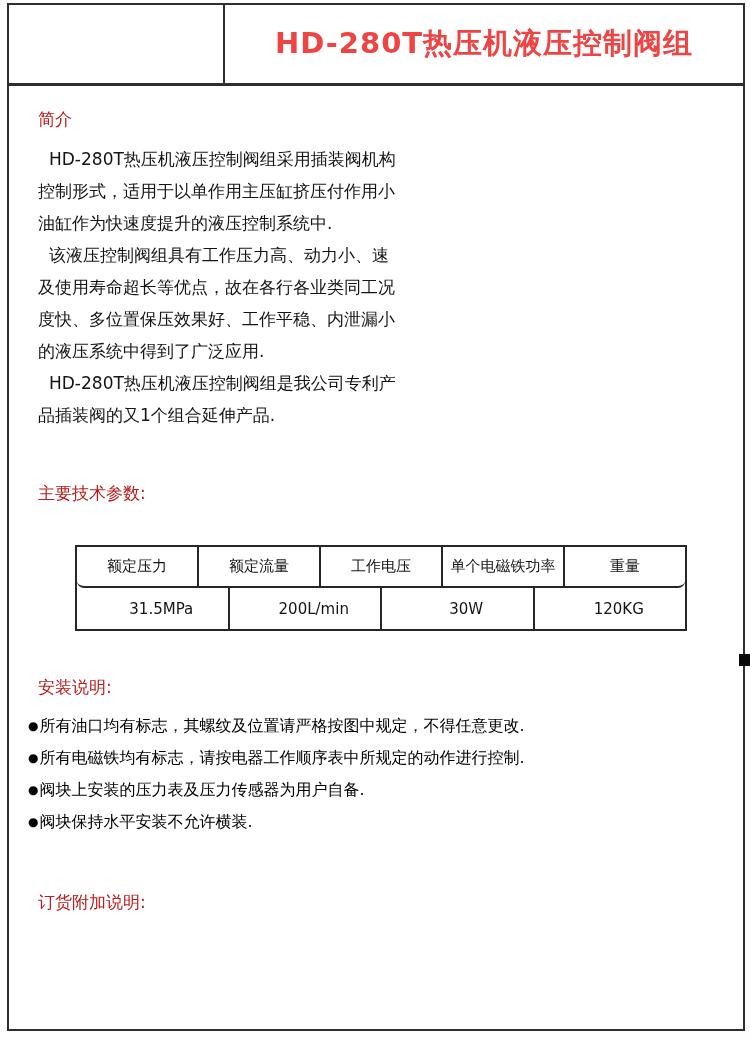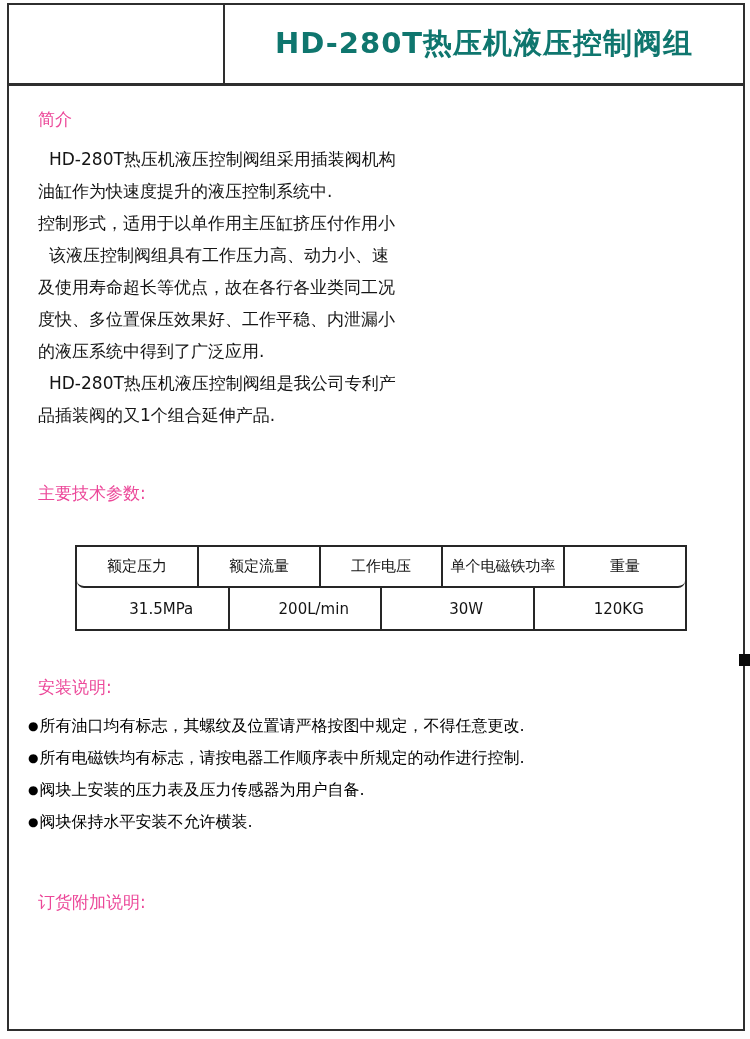--- a/index.html
+++ b/index.html
@@ -29,29 +29,29 @@
   .header-divider {
     position: absolute; left: 214px; top: 0; width: 2px; height: 78px;
     background: #2e2e2e;
   }
   .header-cell-right {
     position: absolute; left: 216px; right: 0; top: 0; height: 78px;
     display: flex; align-items: center; justify-content: center;
   }
   .doc-title {
     font-size: 29px; font-weight: 700; letter-spacing: 1px;
-    color: #0f766e; white-space: nowrap;
+    color: #ef4444; white-space: nowrap;
   }
 
   
   .doc-body { position: absolute; left: 0; right: 0; top: 81px; bottom: 0; }
 
   .sec-heading {
     position: absolute; left: 29px;
-    font-size: 17px; color: #ec4899; white-space: nowrap;
+    font-size: 17px; color: #b91c1c; white-space: nowrap;
   }
   .intro-heading   { top: 22px; }
   .specs-heading   { top: 396px; }
   .install-heading { top: 590px; }
   .order-heading   { top: 785px; margin-top: 20px; }
 
   .intro-lines {
     position: absolute; left: 29px; top: 57px; width: 420px;
     font-size: 17px; line-height: 32px; color: #141414;
   }
@@ -103,22 +103,22 @@
         <div class="doc-title">HD-280T热压机液压控制阀组</div>
       </div>
     </div>
 
     <div class="doc-body">
 
       <div class="sec-heading intro-heading">简介</div>
 
       <div class="intro-lines">
         <div class="line indent">HD-280T热压机液压控制阀组采用插装阀机构</div>
+        <div class="line">控制形式，适用于以单作用主压缸挤压付作用小</div>
         <div class="line">油缸作为快速度提升的液压控制系统中.</div>
-        <div class="line">控制形式，适用于以单作用主压缸挤压付作用小</div>
         <div class="line indent">该液压控制阀组具有工作压力高、动力小、速</div>
         <div class="line">及使用寿命超长等优点，故在各行各业类同工况</div>
         <div class="line">度快、多位置保压效果好、工作平稳、内泄漏小</div>
         <div class="line">的液压系统中得到了广泛应用.</div>
         <div class="line indent">HD-280T热压机液压控制阀组是我公司专利产</div>
         <div class="line">品插装阀的又1个组合延伸产品.</div>
       </div>
 
       <div class="sec-heading specs-heading">主要技术参数:</div>
 

